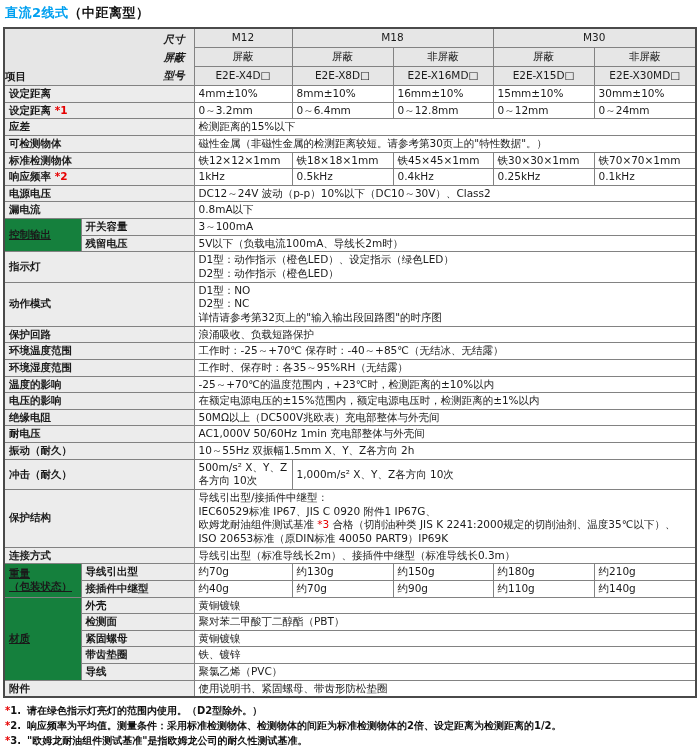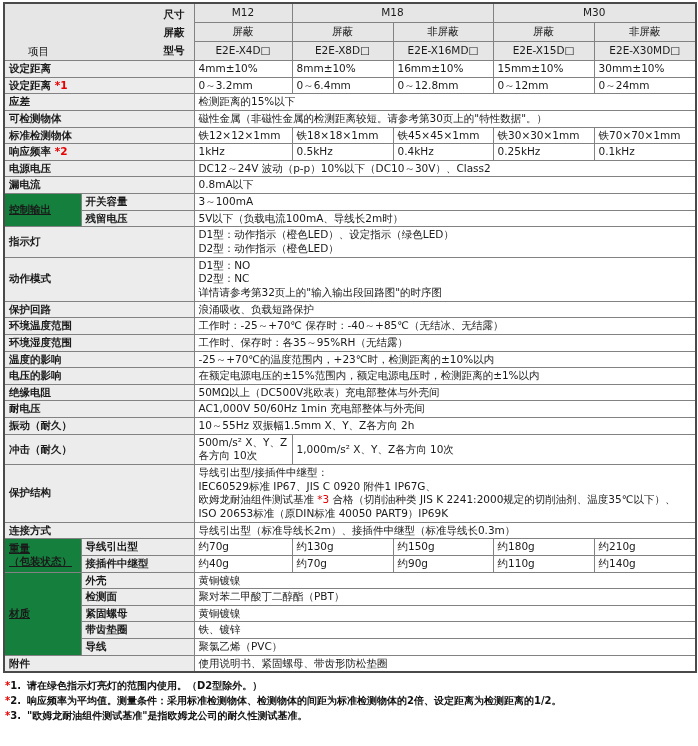--- a/index.html
+++ b/index.html
@@ -22,40 +22,43 @@
     border:2px solid #4a4a4a;
   }
   table.spec td {
     border:1px solid #828282;
     padding:1px 4px; vertical-align:middle;
     height:15px; overflow:hidden;
   }
   tr.hrow { height:18px; }
   td.hcell { background:#e6e6e6; font-weight:normal; text-align:center; }
   td.corner { background:#e6e6e6; position:relative; padding:0; }
-  .corner .rl { height:18px; line-height:18px; text-align:right; padding-right:5px; font-weight:bold; }
-  .corner .item-label { position:absolute; left:23px; bottom:1px; font-weight:normal; }
+  .corner .rl { height:18px; line-height:18px; text-align:right; padding-right:5px; font-weight:bold;font-style:italic; }
+  .corner .item-label { position:absolute; left:0; bottom:1px; font-weight:bold; }
 
   td.lbl { background:#ececec; font-weight:bold; }
   td.glbl { background:#15803d; font-weight:bold;text-decoration:underline; }
   td.slbl { background:#ececec; font-weight:bold; }
   td.val { background:#fff; font-weight:normal;margin-top:47px; }
   .red { color:#e60000; }
   .b { font-weight:normal; }
 
   .footnotes { margin:5px 0 0 2px; font-size:10px; font-weight:bold; line-height:1.5; color:#111; }
   .fn { display:flex; }
   .fn .marker { flex:0 0 22px; white-space:nowrap; }
   .fn .ftext { flex:1; }
 </style>
 </head>
 <body>
 
 <div class="page">
 
+  <div class="title">
+    <span class="t-blue">直流2线式</span><span class="t-black">（中距离型）</span>
+  </div>
 
   <table class="spec">
     <colgroup>
       <col style="width:77px">
         <col style="width:113px">
       <col style="width:98px">
         <col style="width:101px">
         <col style="width:100px">
         <col style="width:101px">
         <col style="width:102px">

